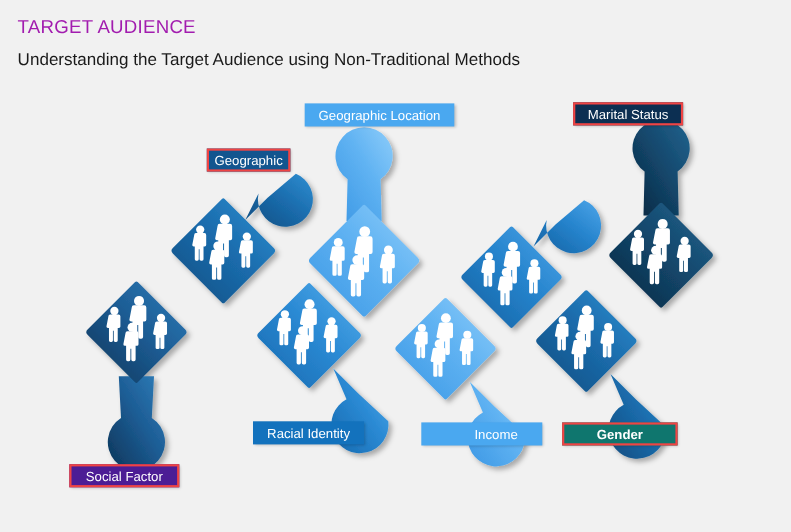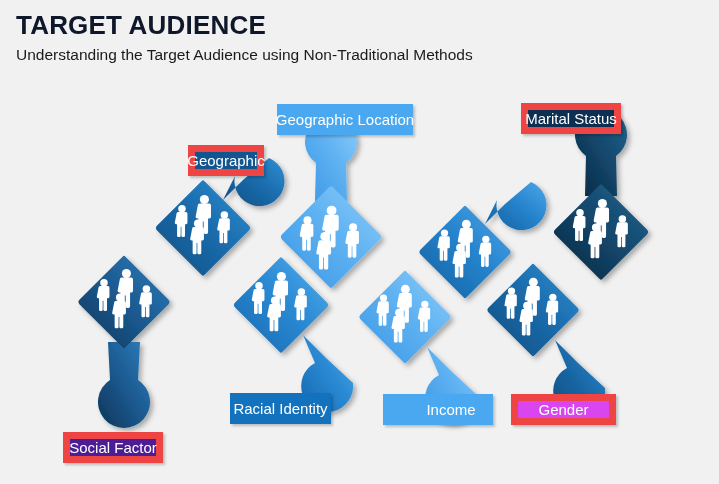--- a/index.html
+++ b/index.html
@@ -24,23 +24,23 @@
   }
 
   
   #header {
     position: absolute;
     left: 16px;
     top: 12px;
     width: 690px;
   }
   #slide-title {
-    font-size: 26px;
-    font-weight: bold;
-    color: #0f172a;
+    font-size: 17px;
+    font-weight: normal;
+    color: #a21caf;
     letter-spacing: 0.2px;
     line-height: 26px;
     white-space: nowrap;
   }
   #slide-subtitle {
     font-size: 15.5px;
     font-weight: normal;
     color: #1a1a1a;
     line-height: 22px;
     margin-top: 6px;
@@ -64,31 +64,30 @@
     display: block;
   }
 
   
   .label-chip {
     position: absolute;
     display: flex;
     align-items: center;
     justify-content: center;
     color: #ffffff;
-    font-size: 15px;
+    font-size: 12px;
     line-height: 1;
     white-space: nowrap;
     box-sizing: border-box;
     padding: 0 10px;
-    height: 31px;
+    height: 21px;
     box-shadow: 1.5px 1.5px 2.5px rgba(0,0,0,0.22);
-    margin-top: 10px;
   }
   .label-chip.dark-outline {
-    border: 7px solid #ef4444;
+    border: 2px solid #ef4444;
     align-items: center;
   }
 </style>
 </head>
 <body>
 
 <div id="slide">
 
   <div id="header">
     <div id="slide-title">TARGET AUDIENCE</div>
@@ -287,21 +286,21 @@
 
     <div class="label-chip" style="left:277px; top:14px; width:136px; background:#4aa8f0;">
       <span>Geographic Location</span>
     </div>
 
     <div class="label-chip" style="left:383px; top:304px; width:110px; background:#4aa8f0;padding-left:36px;">
       <span>Income</span>
     </div>
 
 
-    <div class="label-chip dark-outline" style="left:511px; top:304px; width:105px; background:#d946ef;">
+    <div class="label-chip dark-outline" style="left:511px; top:304px; width:105px; background:#0f766e;font-weight:bold;">
       <span>Gender</span>
     </div>
 
     <div class="label-chip dark-outline" style="left:521px; top:13px; width:100px; background:#0c2f52;">
       <span>Marital Status</span>
     </div>
 
   </div>
 </div>
 

